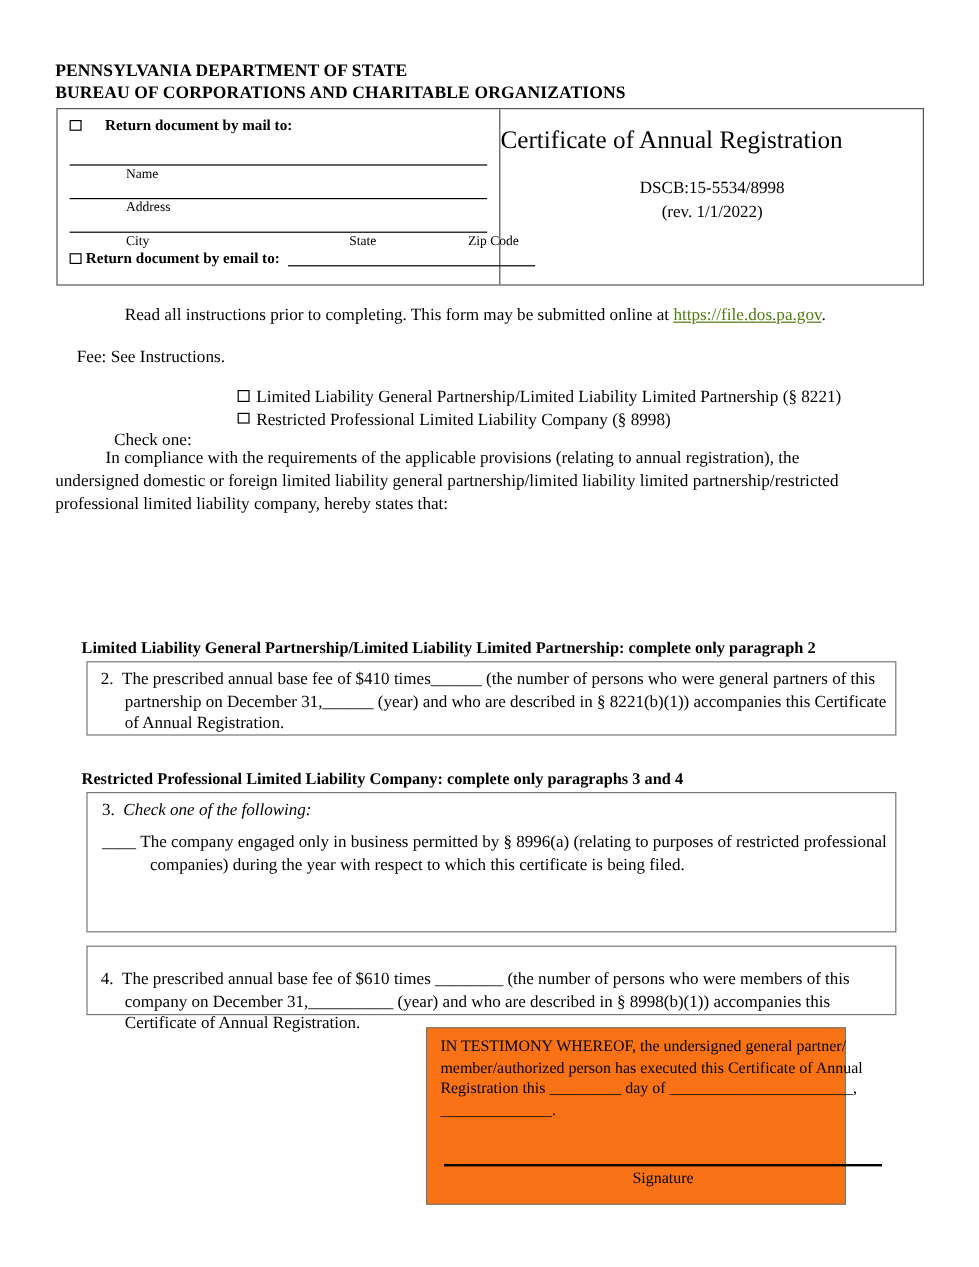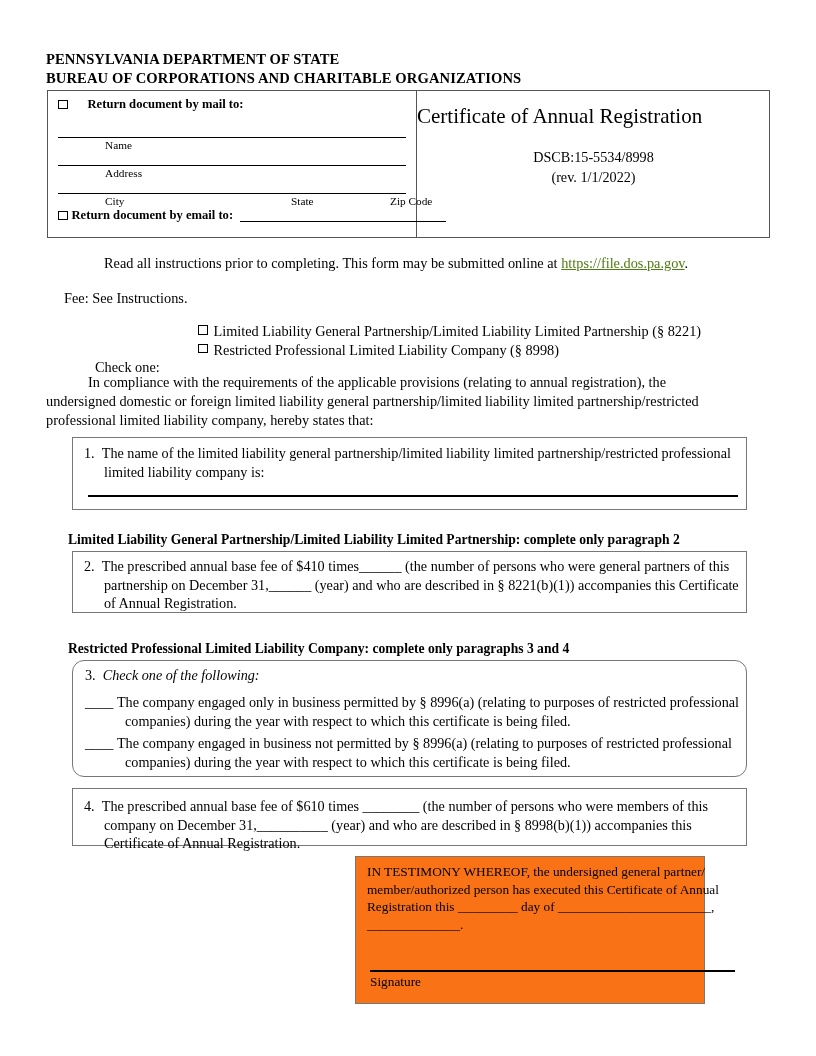--- a/index.html
+++ b/index.html
@@ -217,42 +217,42 @@
     position: absolute;
     font-weight: bold;
     font-size: 13.6px;
   }
   .hdr2 { left: 68px; top: 532px; }
   .hdr3 { left: 68px; top: 641px; }
 
   .box2 { left: 72px; top: 551px; width: 675px; height: 62px; }
   .box2 .numbox-inner { position: absolute; left: 11px; top: 5px; width: 650px; }
 
-  .box3 { left: 72px; top: 660px; width: 675px; height: 117px; border-radius: 12px; }
+  .box3 { left: 72px; top: 660px; width: 675px; height: 117px; }
   .box3 .p3title {
     position: absolute; left: 12px; top: 6px;
     font-size: 14.2px; 
   }
   .box3 .p3title .num { font-style: normal; }
   .box3 .p3title .it { font-style: italic; }
   .box3 .opt {
     position: absolute;
     left: 12px;
     width: 635px;
     font-size: 14.2px;
     line-height: 18.6px;
     padding-left: 40px;
     text-indent: -40px;
   }
   .box3 .opt1 { top: 32px; }
   .box3 .opt2 { top: 73px; }
   .blank-s { letter-spacing: 0px; }
 
   .box4 { left: 72px; top: 788px; width: 675px; height: 58px; }
-  .box4 .numbox-inner { position: absolute; left: 11px; top: 8px; width: 650px; }
+  .box4 .numbox-inner { position: absolute; left: 11px; top: 18px; width: 650px; }
 
   
   .testimony {
     position: absolute;
     left: 355px;
     top: 856px;
     width: 350px;
     height: 148px;
     border: 1.3px solid #777;
     box-sizing: border-box;
@@ -271,20 +271,21 @@
     left: 14px;
     top: 113px;
     width: 365px;
     border-top: 2px solid #000;
   }
   .sig-label {
     position: absolute;
     left: 14px;
     top: 117px;
     width: 365px;
+    text-align: center;
     font-size: 13.3px;
   }
 </style>
 </head>
 <body>
 
 <div class="page">
 
   <div class="dept-header">
     <div>PENNSYLVANIA DEPARTMENT OF STATE</div>
@@ -336,47 +337,38 @@
     <div class="checkone-row">
       <span class="chk"></span>
       <span>Restricted Professional Limited Liability Company (§ 8998)</span>
     </div>
   </div>
 
   <div class="compliance">
     <span class="indent"></span><span>In compliance with the requirements of the applicable provisions (relating to annual registration), the undersigned domestic or foreign limited liability general partnership/limited liability limited partnership/restricted professional limited liability company, hereby states that:</span>
   </div>
 
-  <div class="numbox box1">
-    <div class="numbox-inner hang">
-      <span>1.</span>&nbsp;&nbsp;<span>The name of the limited liability general partnership/limited liability limited partnership/restricted professional limited liability company is:</span>
-    </div>
-    <div class="fill-rule"></div>
-  </div>
 
   <div class="hdr-lbl hdr2">Limited Liability General Partnership/Limited Liability Limited Partnership: complete only paragraph 2</div>
 
   <div class="numbox box2">
     <div class="numbox-inner hang">
       <span>2.</span>&nbsp;&nbsp;<span>The prescribed annual base fee of $410 times</span><span class="blank-s">______</span> <span>(the number of persons who were general partners of this partnership on December 31,</span><span class="blank-s">______</span> <span>(year) and who are described in § 8221(b)(1)) accompanies this Certificate of Annual Registration.</span>
     </div>
   </div>
 
   <div class="hdr-lbl hdr3">Restricted Professional Limited Liability Company: complete only paragraphs 3 and 4</div>
 
   <div class="numbox box3">
     <div class="p3title">
       <span class="num">3.</span>&nbsp;&nbsp;<span class="it">Check one of the following:</span>
     </div>
     <div class="opt opt1">
       <span class="blank-s">____</span>&nbsp;<span>The company engaged only in business permitted by § 8996(a) (relating to purposes of restricted professional companies) during the year with respect to which this certificate is being filed.</span>
     </div>
-    <div class="opt opt2">
-      <span class="blank-s">____</span>&nbsp;<span>The company engaged in business not permitted by § 8996(a) (relating to purposes of restricted professional companies) during the year with respect to which this certificate is being filed.</span>
-    </div>
   </div>
 
   <div class="numbox box4">
     <div class="numbox-inner hang">
       <span>4.</span>&nbsp;&nbsp;<span>The prescribed annual base fee of $610 times</span> <span class="blank-s">________</span> <span>(the number of persons who were members of this company on December 31,</span><span class="blank-s">__________</span> <span>(year) and who are described in § 8998(b)(1)) accompanies this Certificate of Annual Registration.</span>
     </div>
   </div>
 
   <div class="testimony">
     <div class="testimony-text">

